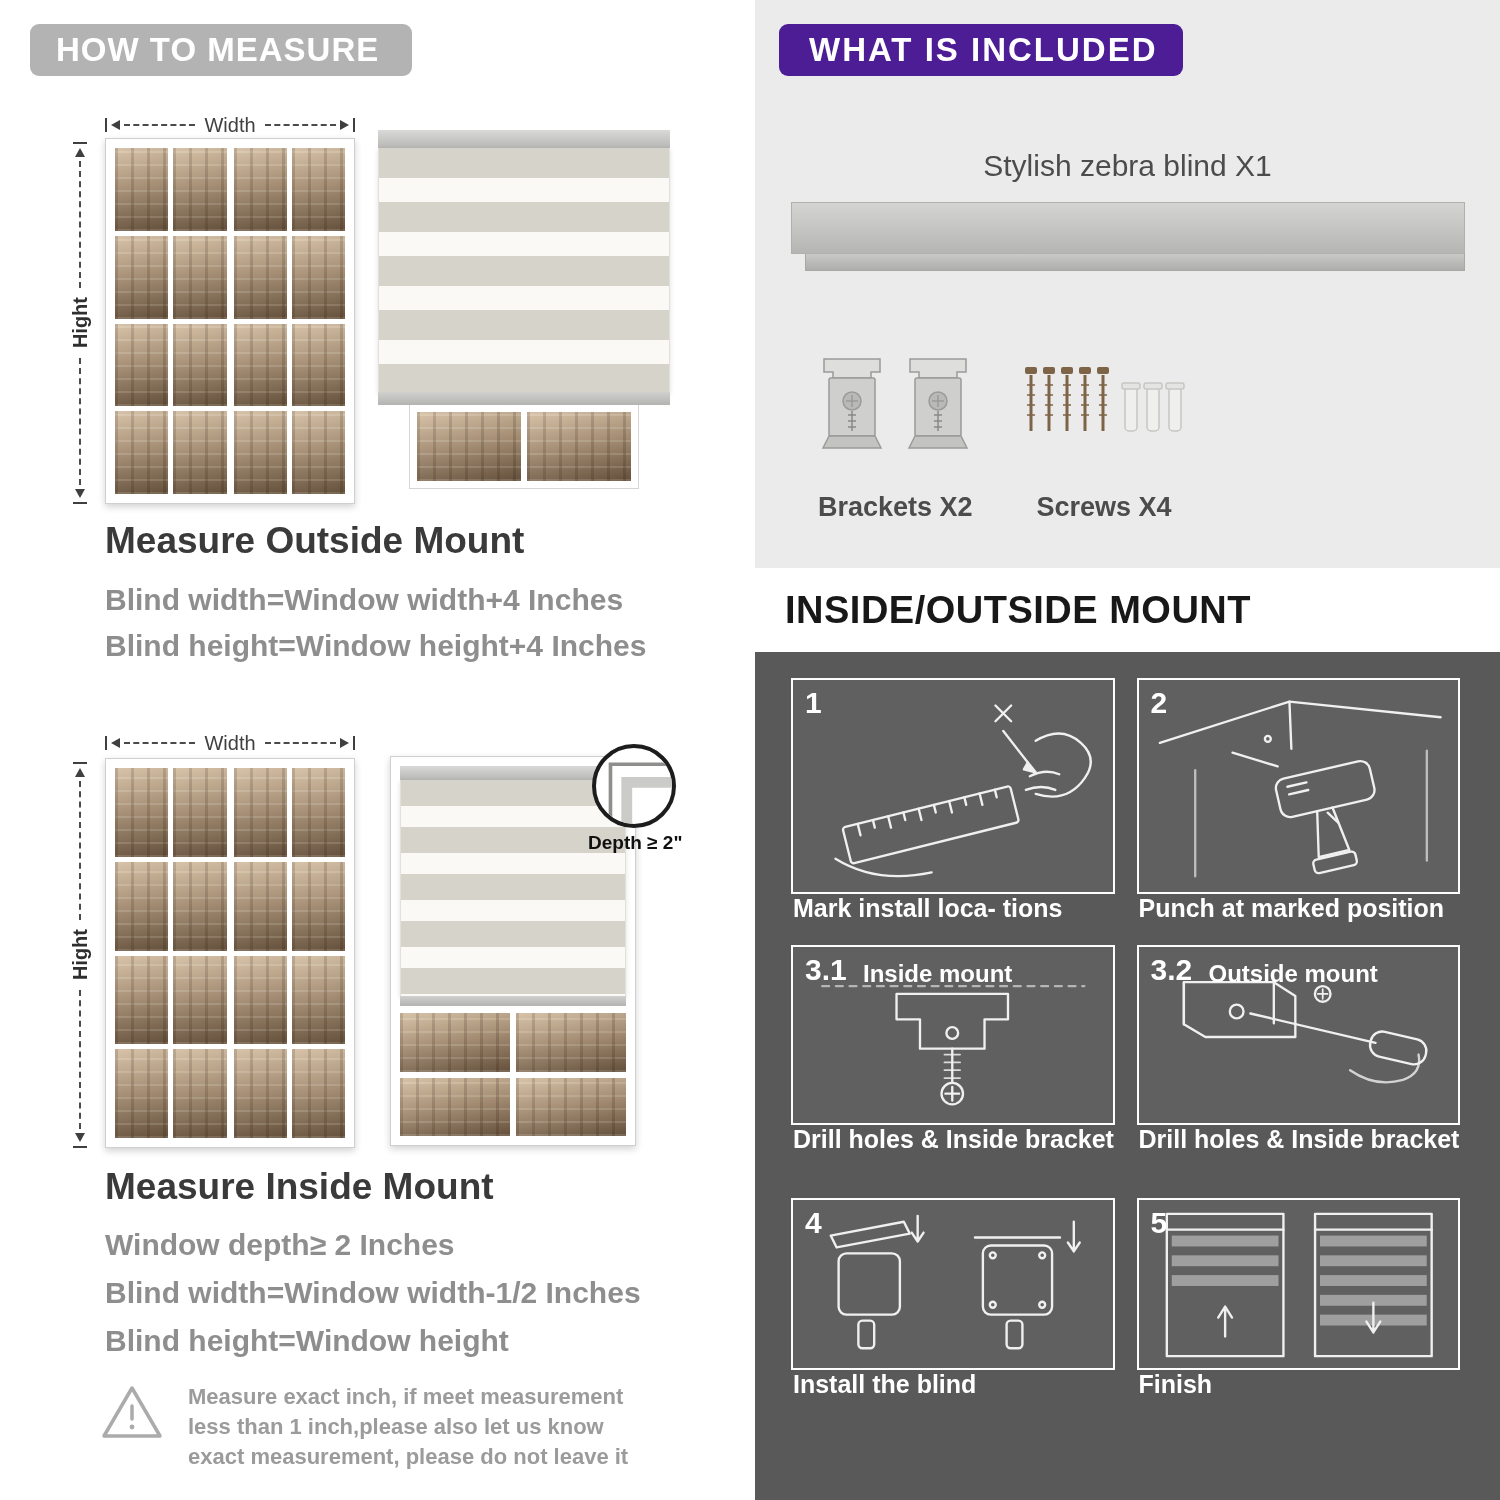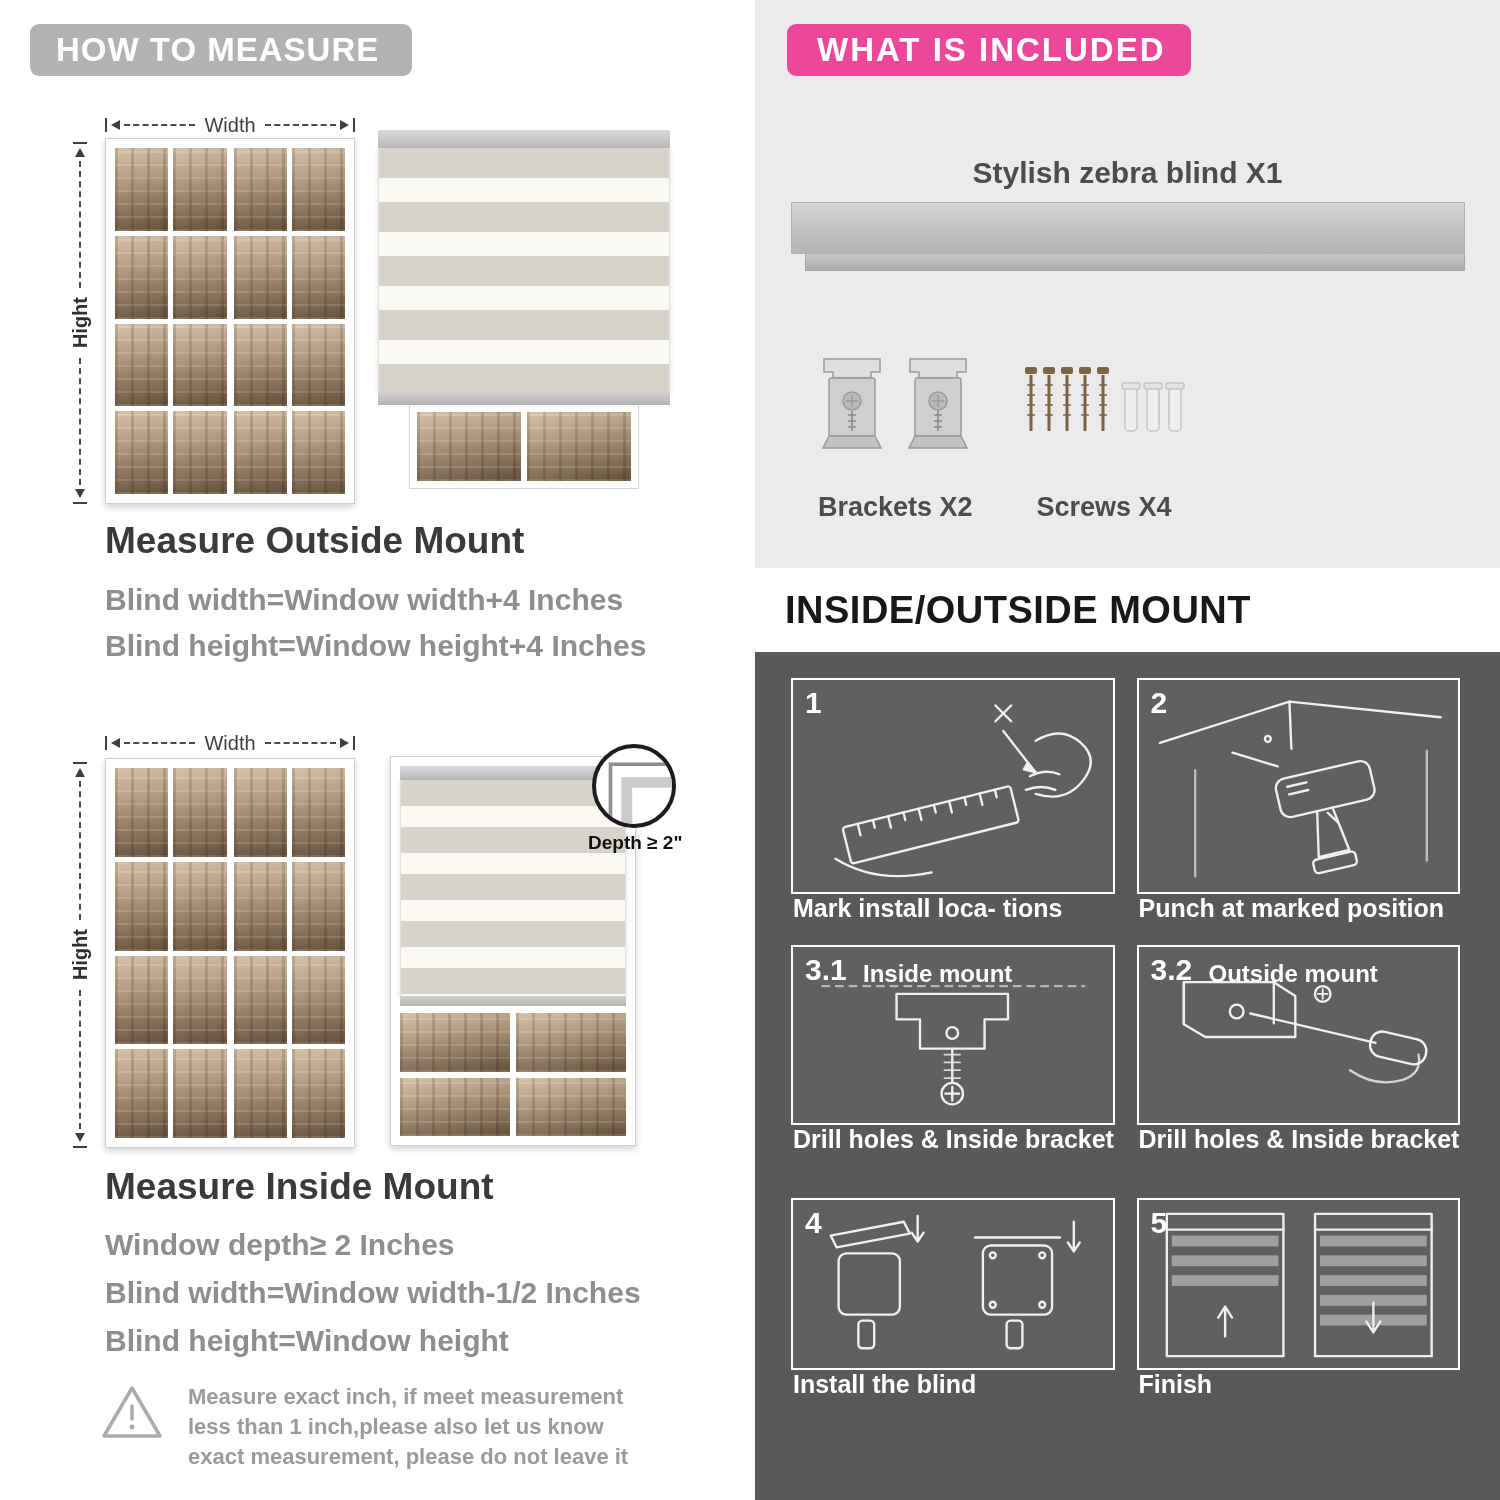--- a/index.html
+++ b/index.html
@@ -73,24 +73,24 @@
   .h2{position:absolute;left:105px;font-size:37px;font-weight:bold;color:#3a3a3a;}
   .mline{position:absolute;left:105px;font-size:30px;font-weight:bold;color:#8e8e8e;}
 
   .warning{position:absolute;left:100px;top:1382px;width:566px;display:flex;gap:24px;align-items:flex-start;}
   .warntext{font-size:22px;line-height:30px;font-weight:bold;color:#9b9b9b;width:460px;}
 
   
   .right{position:absolute;left:755px;top:0;width:745px;height:1500px;}
   .included{position:absolute;left:0;top:0;right:0;height:568px;background:#ebebeb;}
   .banner-right{
-    position:absolute;left:32px;top:24px;width:404px;height:52px;background:#ec4899;border-radius:9px;
+    position:absolute;left:24px;top:24px;width:404px;height:52px;background:#4c1d95;border-radius:9px;
     color:#ffffff;font-weight:bold;font-size:33px;line-height:52px;padding-left:30px;letter-spacing:2px;box-sizing:border-box;
   }
-  .blind-label{position:absolute;left:0;right:0;top:156px;text-align:center;font-size:30px;font-weight:bold;color:#4c4c4c;}
+  .blind-label{position:absolute;left:0;right:0;top:149px;text-align:center;font-size:30px;font-weight:normal;color:#4c4c4c;}
   .headrail{position:absolute;left:36px;top:202px;width:674px;}
   .rail-main{height:52px;background:linear-gradient(180deg,#d4d4d2 0%,#c3c3c1 55%,#b5b5b3 100%);
              border:1px solid #b0b0ae;box-sizing:border-box;}
   .rail-lip{height:17px;width:calc(100% - 14px);margin-left:14px;
             background:linear-gradient(180deg,#c9c9c7,#adadab);border:1px solid #a8a8a6;border-top:none;box-sizing:border-box;}
   .items{position:absolute;left:36px;right:36px;top:330px;display:flex;}
   .item{display:flex;flex-direction:column;align-items:center;}
   .item.brk{width:31%;}
   .item.sfd{width:38%;}
   .item.scr{width:31%;}

